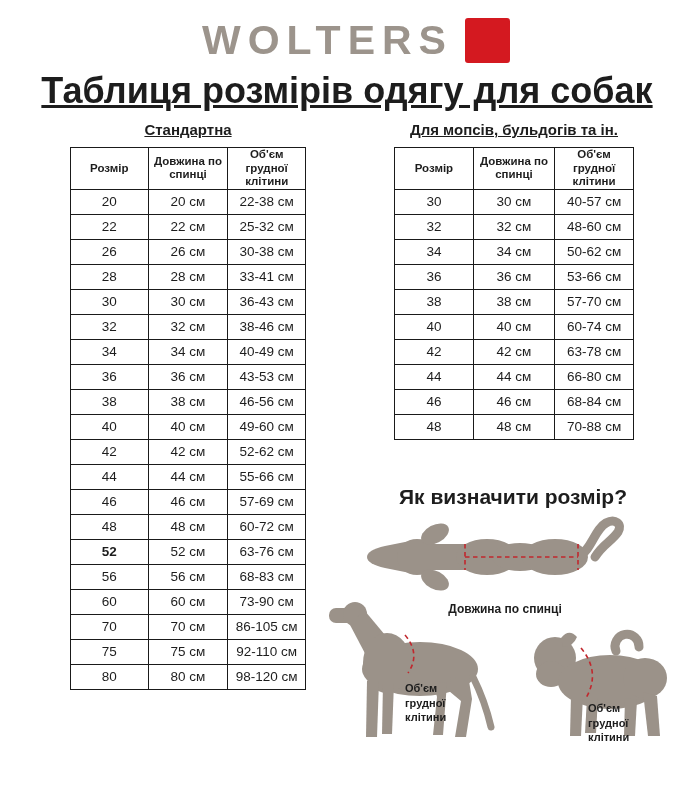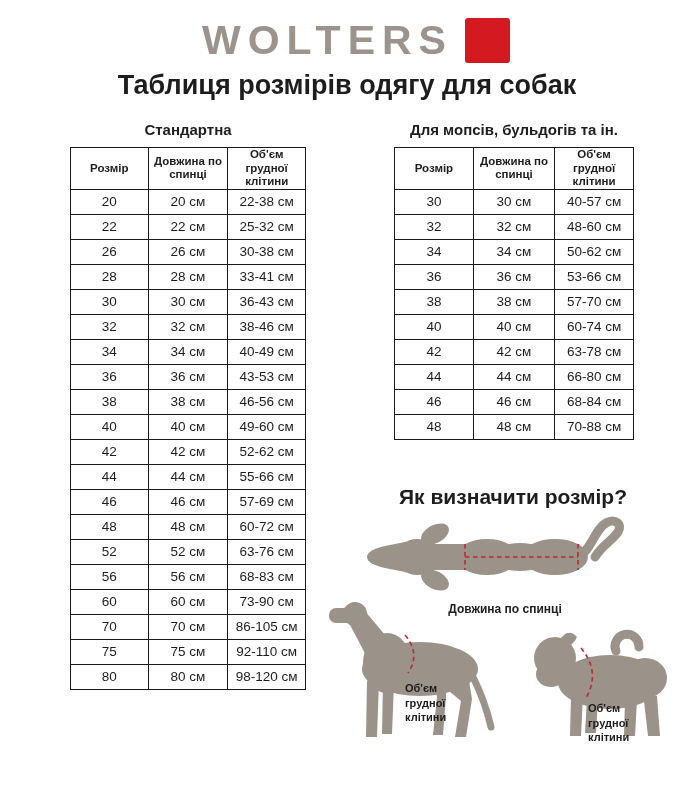--- a/index.html
+++ b/index.html
@@ -19,37 +19,37 @@
     position:absolute;top:18px;left:9px;width:100%;
     display:flex;align-items:center;justify-content:center;gap:12px;text-align:center;
   }
   .logo-text{
     font-size:41px;font-weight:bold;letter-spacing:7px;
     color:var(--logo-gray);line-height:1;
   }
   .logo-square{width:45px;height:45px;background:var(--brand-red);border-radius:3px;}
   .page-title{
     position:absolute;top:70px;left:0;width:100%;text-align:center;
-    font-size:27px;font-weight:bold;letter-spacing:0;
+    font-size:36px;font-weight:bold;letter-spacing:0;text-decoration:underline;
   }
   
   .table-col{position:absolute;top:121px;}
   .table-col.left{left:70px;width:236px;}
   .table-col.right{left:363px;width:240px;padding-left:31px;}
-  .table-title{font-size:15px;font-weight:bold;text-align:center;margin:0 0 9px 0;}
+  .table-title{font-size:15px;font-weight:bold;text-align:center;margin:0 0 9px 0;text-decoration:underline;}
   table.size-table{
     border-collapse:collapse;width:100%;table-layout:fixed;
   }
   .size-table th,.size-table td{
     border:1.5px solid #1a1a1a;text-align:center;vertical-align:middle;
     padding:0 2px;box-sizing:border-box;
   }
   .size-table th{font-size:11.5px;line-height:13.5px;font-weight:bold;height:40px;}
   .size-table td{font-size:13.5px;height:25px;}
-  .size-table td.bold{font-weight:normal;}
+  .size-table td.bold{font-weight:bold;}
   .size-table col.c1{width:33%;}
   .size-table col.c2{width:34%;}
   .size-table col.c3{width:33%;}
   
   .guide-title{
     position:absolute;top:477px;left:355px;width:300px;text-align:center;
     font-size:21px;font-weight:bold;margin:8px;
   }
   .svg-box{position:absolute;}
   .svg-box svg{display:block;width:100%;height:100%;}

